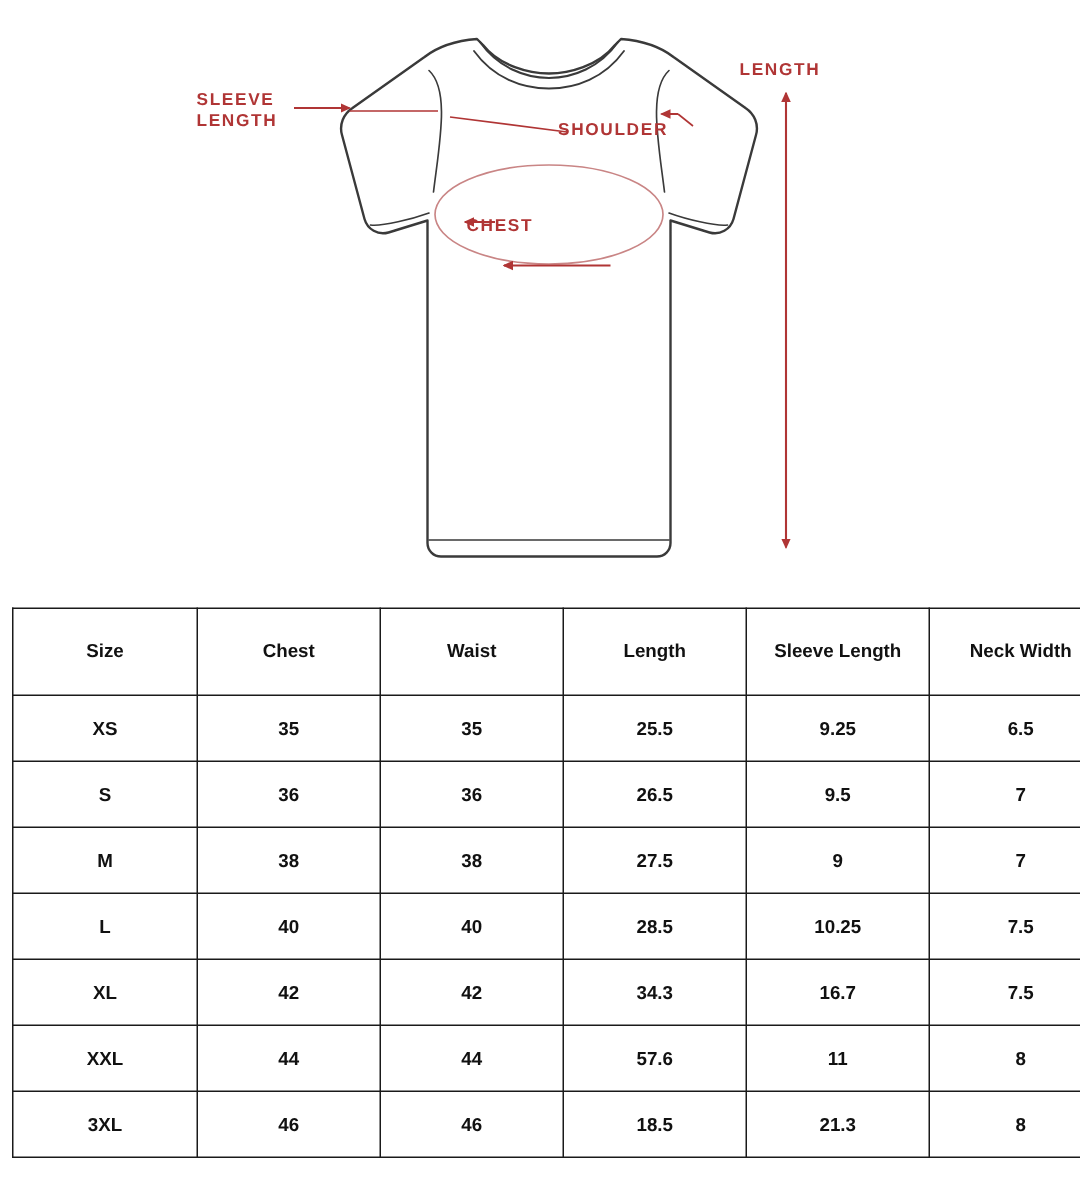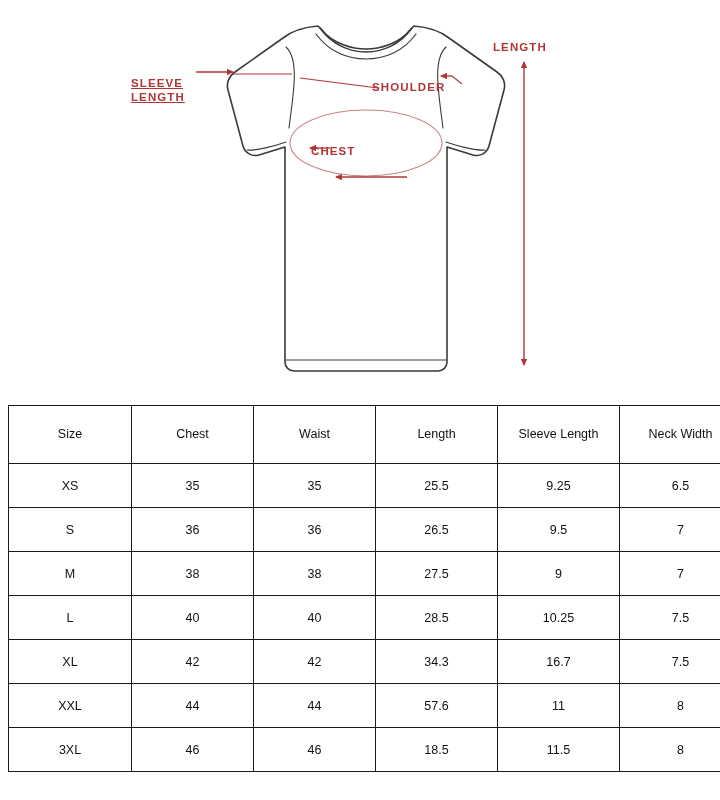--- a/index.html
+++ b/index.html
@@ -33,21 +33,21 @@
     font-family: "Liberation Sans", sans-serif;
     font-weight: bold;
     font-size: 11.5px;
     letter-spacing: 1.1px;
     color: #b03535;
     line-height: 1.25;
     white-space: pre-line;
     text-align: left;
   }
 
-  #label-sleeve-length { left: 131px; top: 76px; text-decoration: underline; }
+  #label-sleeve-length { left: 131px; top: 60px; }
   #label-shoulder     { left: 372px; top: 80px; }
   #label-chest        { left: 311px; top: 144px; }
   #label-length       { left: 493px; top: 40px; }
 
   
   #size-table-wrap {
     position: absolute;
     left: 8px;
     top: 405px;
     width: 704px;
@@ -57,21 +57,21 @@
     width: 704px;
     table-layout: fixed;
     background: #ffffff;
   }
   table#size-table td,
   table#size-table th {
     border: 1px solid #1a1a1a;
     text-align: center;
     vertical-align: middle;
     font-size: 12.5px;
-    font-weight: normal;
+    font-weight: bold;
     color: #111111;
     height: 43px;
     padding: 0 2px;
     font-family: "Liberation Sans", sans-serif;
   }
   table#size-table thead th {
     height: 57px;
     line-height: 1.25;
   }
   .col-size  { width: 118px; }
@@ -217,18 +217,18 @@
         <td>44</td>
         <td>57.6</td>
         <td>11</td>
         <td>8</td>
       </tr>
       <tr>
         <td>3XL</td>
         <td>46</td>
         <td>46</td>
         <td>18.5</td>
-        <td>11.5</td>
+        <td>21.3</td>
         <td>8</td>
       </tr>
     </tbody>
   </table>
 </div>
 
 </body></html>

